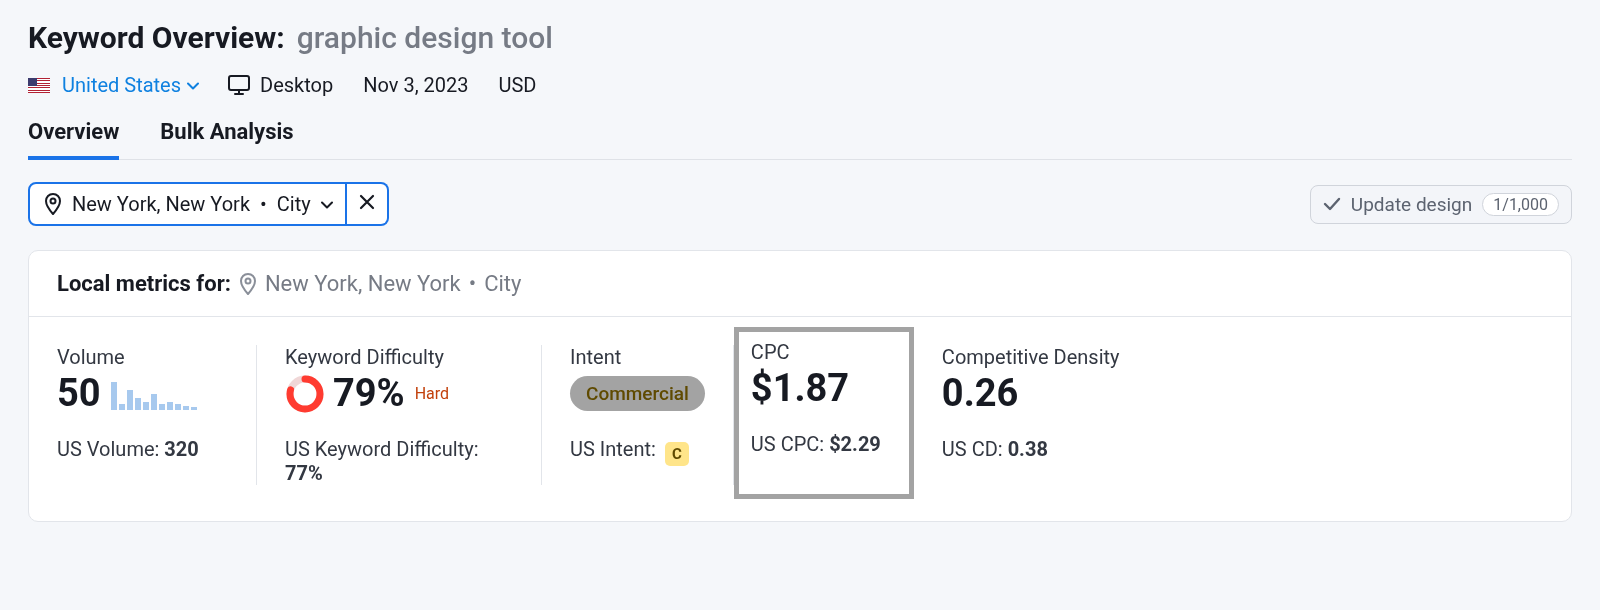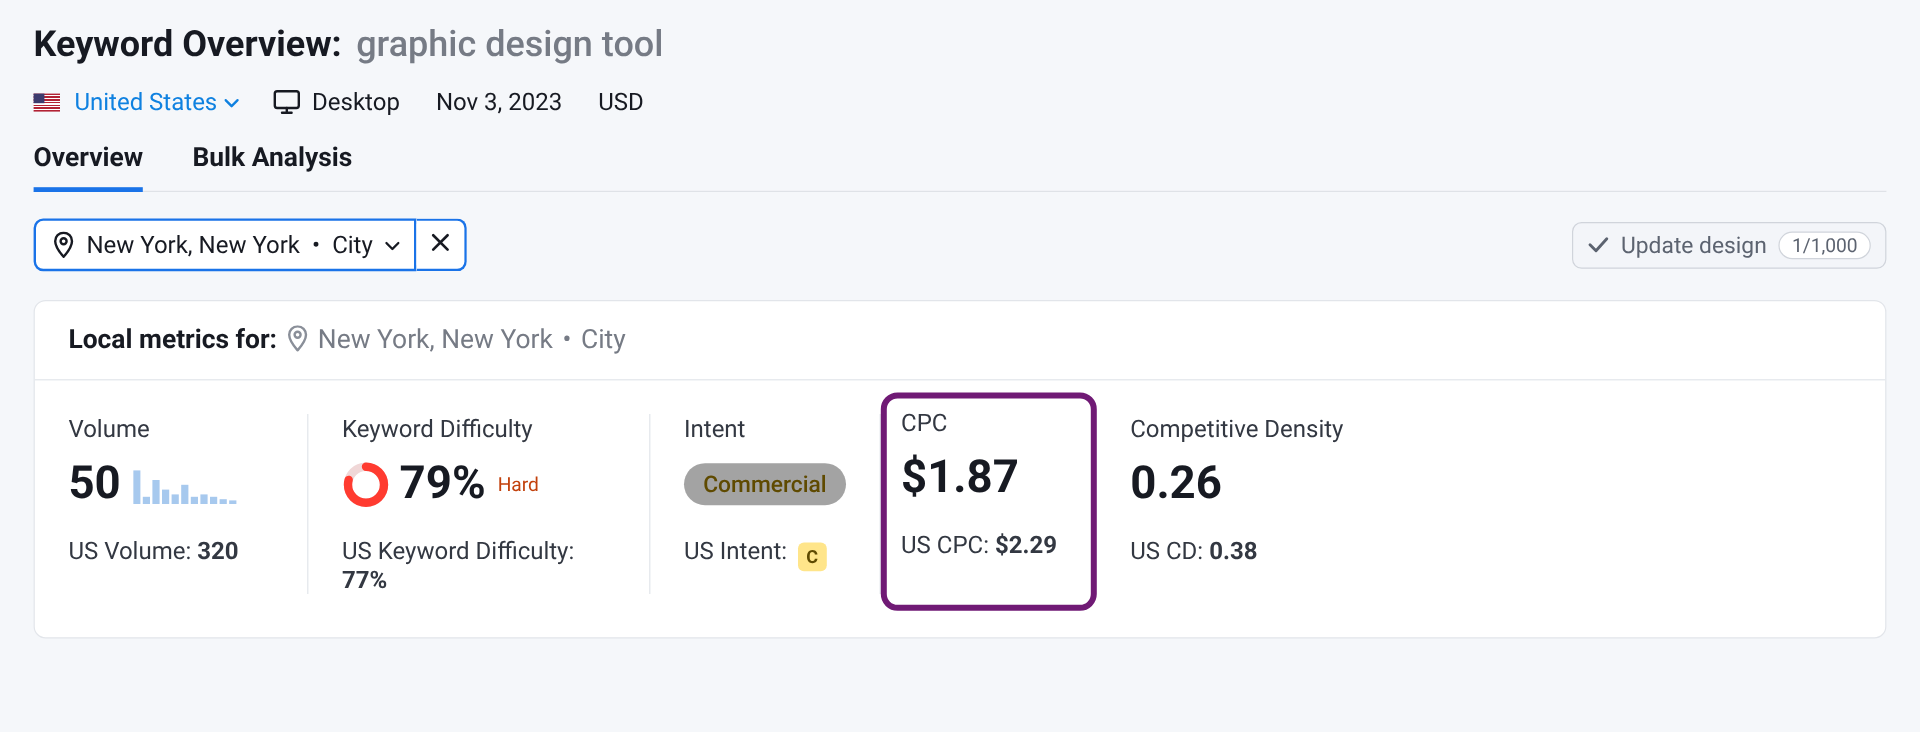--- a/index.html
+++ b/index.html
@@ -146,21 +146,21 @@
   .card {
     background: #fff;
     border: 1px solid #e2e5ea;
     border-radius: 10px;
     overflow: hidden;
   }
   .card-header {
     padding: 20px 28px;
     border-bottom: 1px solid #e2e5ea;
     display: flex;
-    align-items: flex-start;
+    align-items: center;
     gap: 8px;
     font-size: 22px;
   }
   .card-header .bold { font-weight: 700; }
   .card-header .muted { color: #767b85; }
   .card-header .pin-gray svg { display: block; }
   .metrics-row {
     display: flex;
     padding: 28px 28px 36px 28px;
   }
@@ -168,32 +168,32 @@
     padding: 0 28px;
     border-right: 1px solid #e2e5ea;
     min-height: 130px;
     display: flex;
     flex-direction: column;
     justify-content: flex-start;
   }
   .metric-cell:first-child { padding-left: 0; }
   .metric-cell:last-child { border-right: none; }
   .metric-cell.highlighted {
-    border: 5px solid #701a75;
-    border-radius: 14px;
+    border: 5px solid #a3a3a3;
+    border-radius: 0;
     padding-top: 8px;
     padding-bottom: 8px;
     margin-top: -18px;
     margin-bottom: -14px;
     padding-left: 12px;
   }
   .m-label {
     font-size: 20px;
     color: #333842;
-    margin-bottom: 10px;
+    margin-bottom: 0;
   }
   .m-value-row {
     display: flex;
     align-items: center;
     gap: 10px;
     margin-bottom: 20px;
     min-height: 48px;
   }
   .m-value {
     font-size: 38px;

